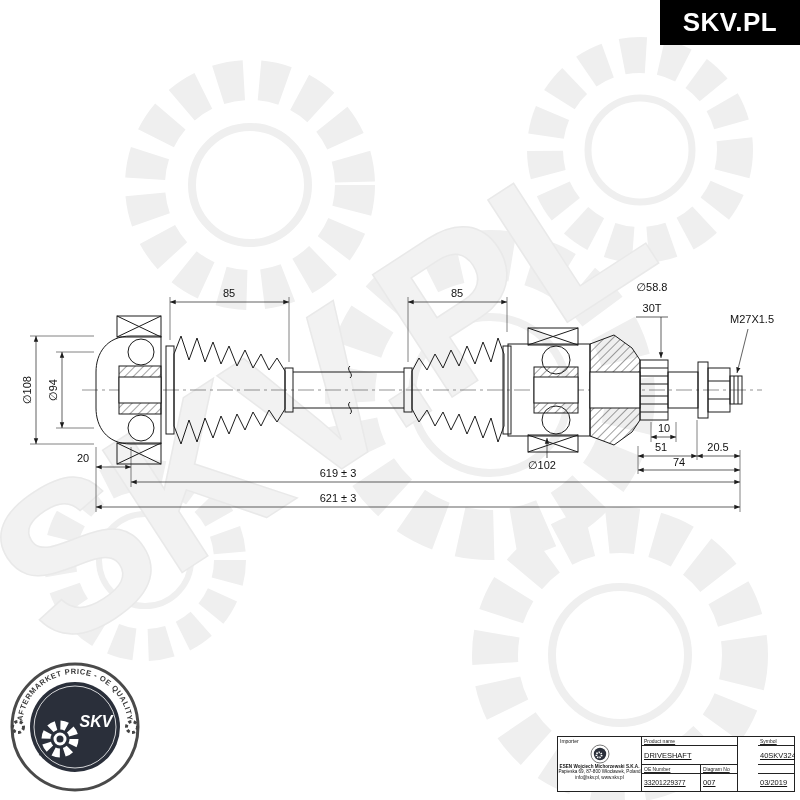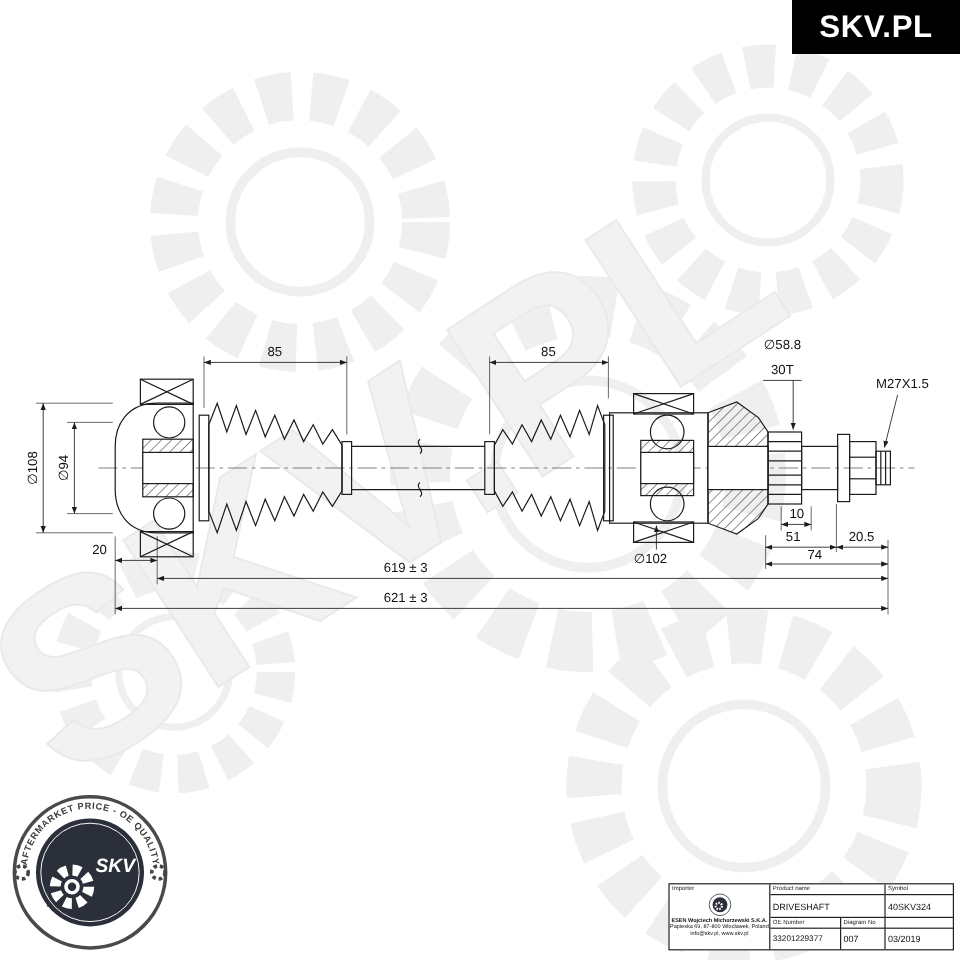--- a/index.html
+++ b/index.html
@@ -20,24 +20,24 @@
   
   .brand-box{position:absolute;top:0;right:0;width:140px;height:45px;background:#000;
              display:flex;align-items:center;justify-content:center;}
   .brand-box span{color:#fff;font-size:26px;font-weight:bold;letter-spacing:.5px;}
   
   .title-block{position:absolute;left:557px;top:736px;width:238px;height:56px;
                border:1px solid #222;display:grid;box-sizing:border-box;
                grid-template-columns:84px 59px 37px 57px;grid-template-rows:9px 19px 9px 17px;
                background:#fff;color:#111;}
   .tb-cell{border-right:1px solid #222;border-bottom:1px solid #222;overflow:hidden;
-           display:flex;align-items:center;padding:0 2px;box-sizing:border-box;}
+           display:flex;align-items:center;padding:0 2px;box-sizing:border-box;text-decoration:underline;}
   .tb-lbl{font-size:5px;color:#222;align-items:flex-start;padding-top:1px;}
   .tb-val{font-size:7.5px;}
-  .tb-last{border-right:none;}
+  .tb-last{border-right:none;margin-left:20px;}
   .tb-bot{border-bottom:none;}
   .importer-cell{grid-row:1/5;grid-column:1;border-right:1px solid #222;display:flex;
                  flex-direction:column;align-items:center;padding:1px 2px;box-sizing:border-box;}
   .importer-cell .lbl{font-size:5px;align-self:flex-start;}
   .imp-line{font-size:4.6px;line-height:5.4px;text-align:center;white-space:nowrap;}
   .imp-line.b{font-weight:bold;}
 </style>
 </head>
 <body>
 

